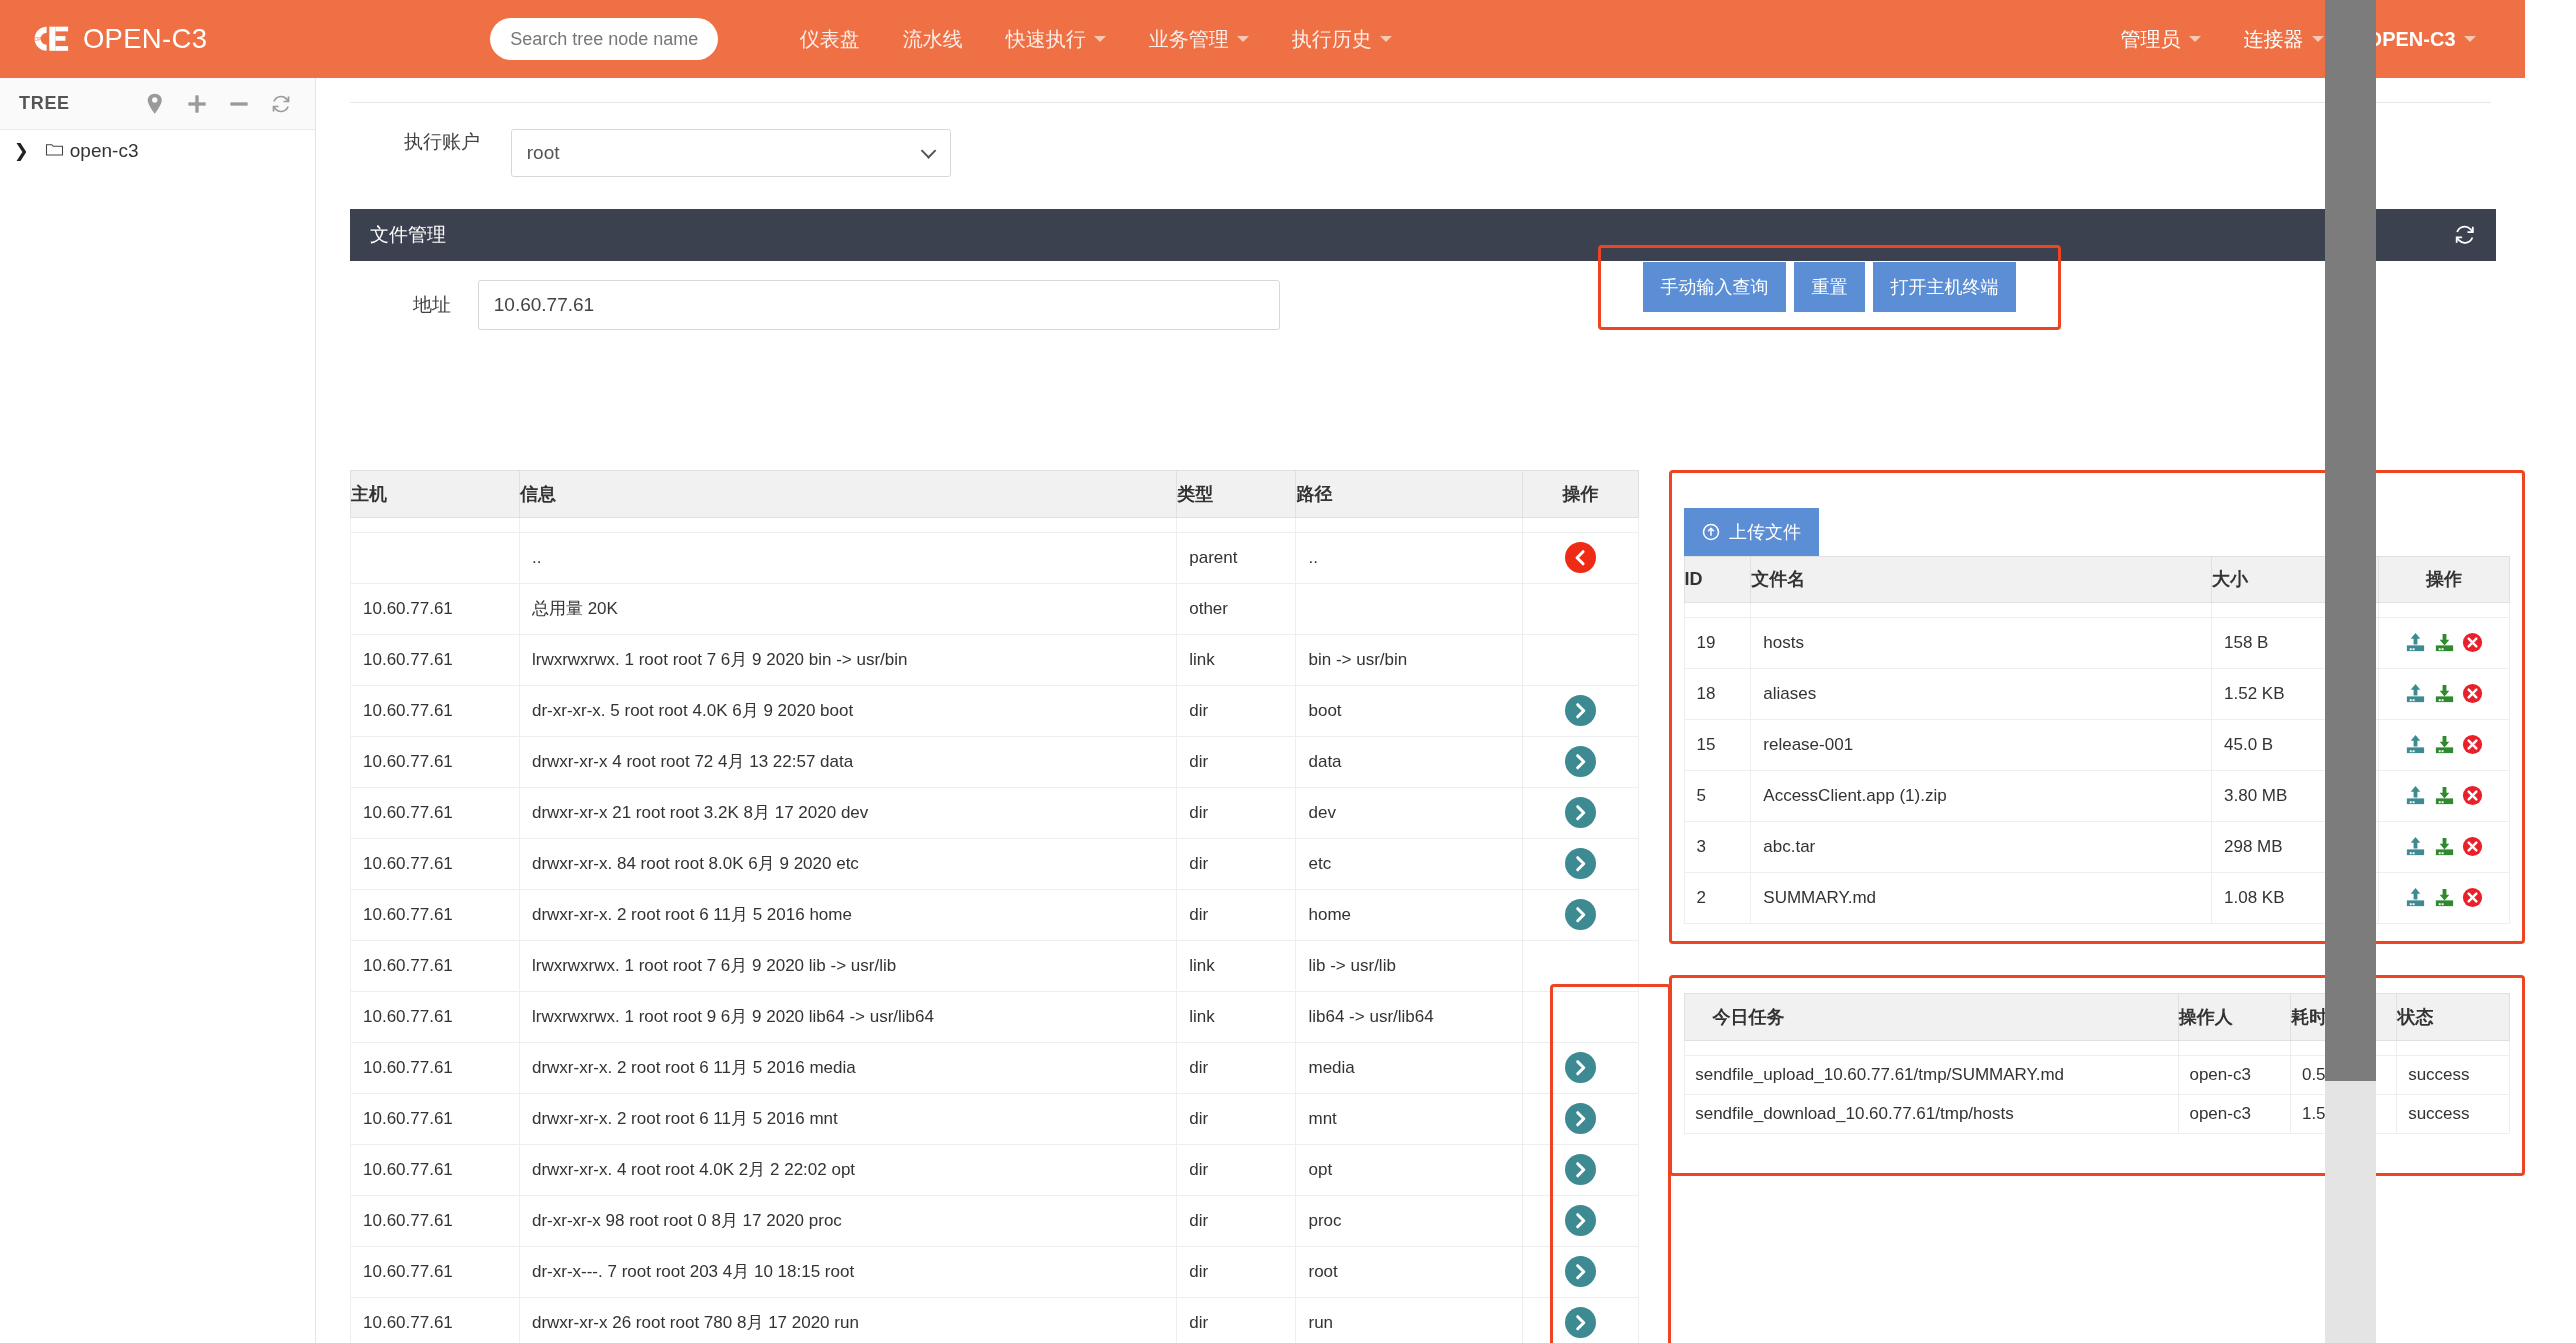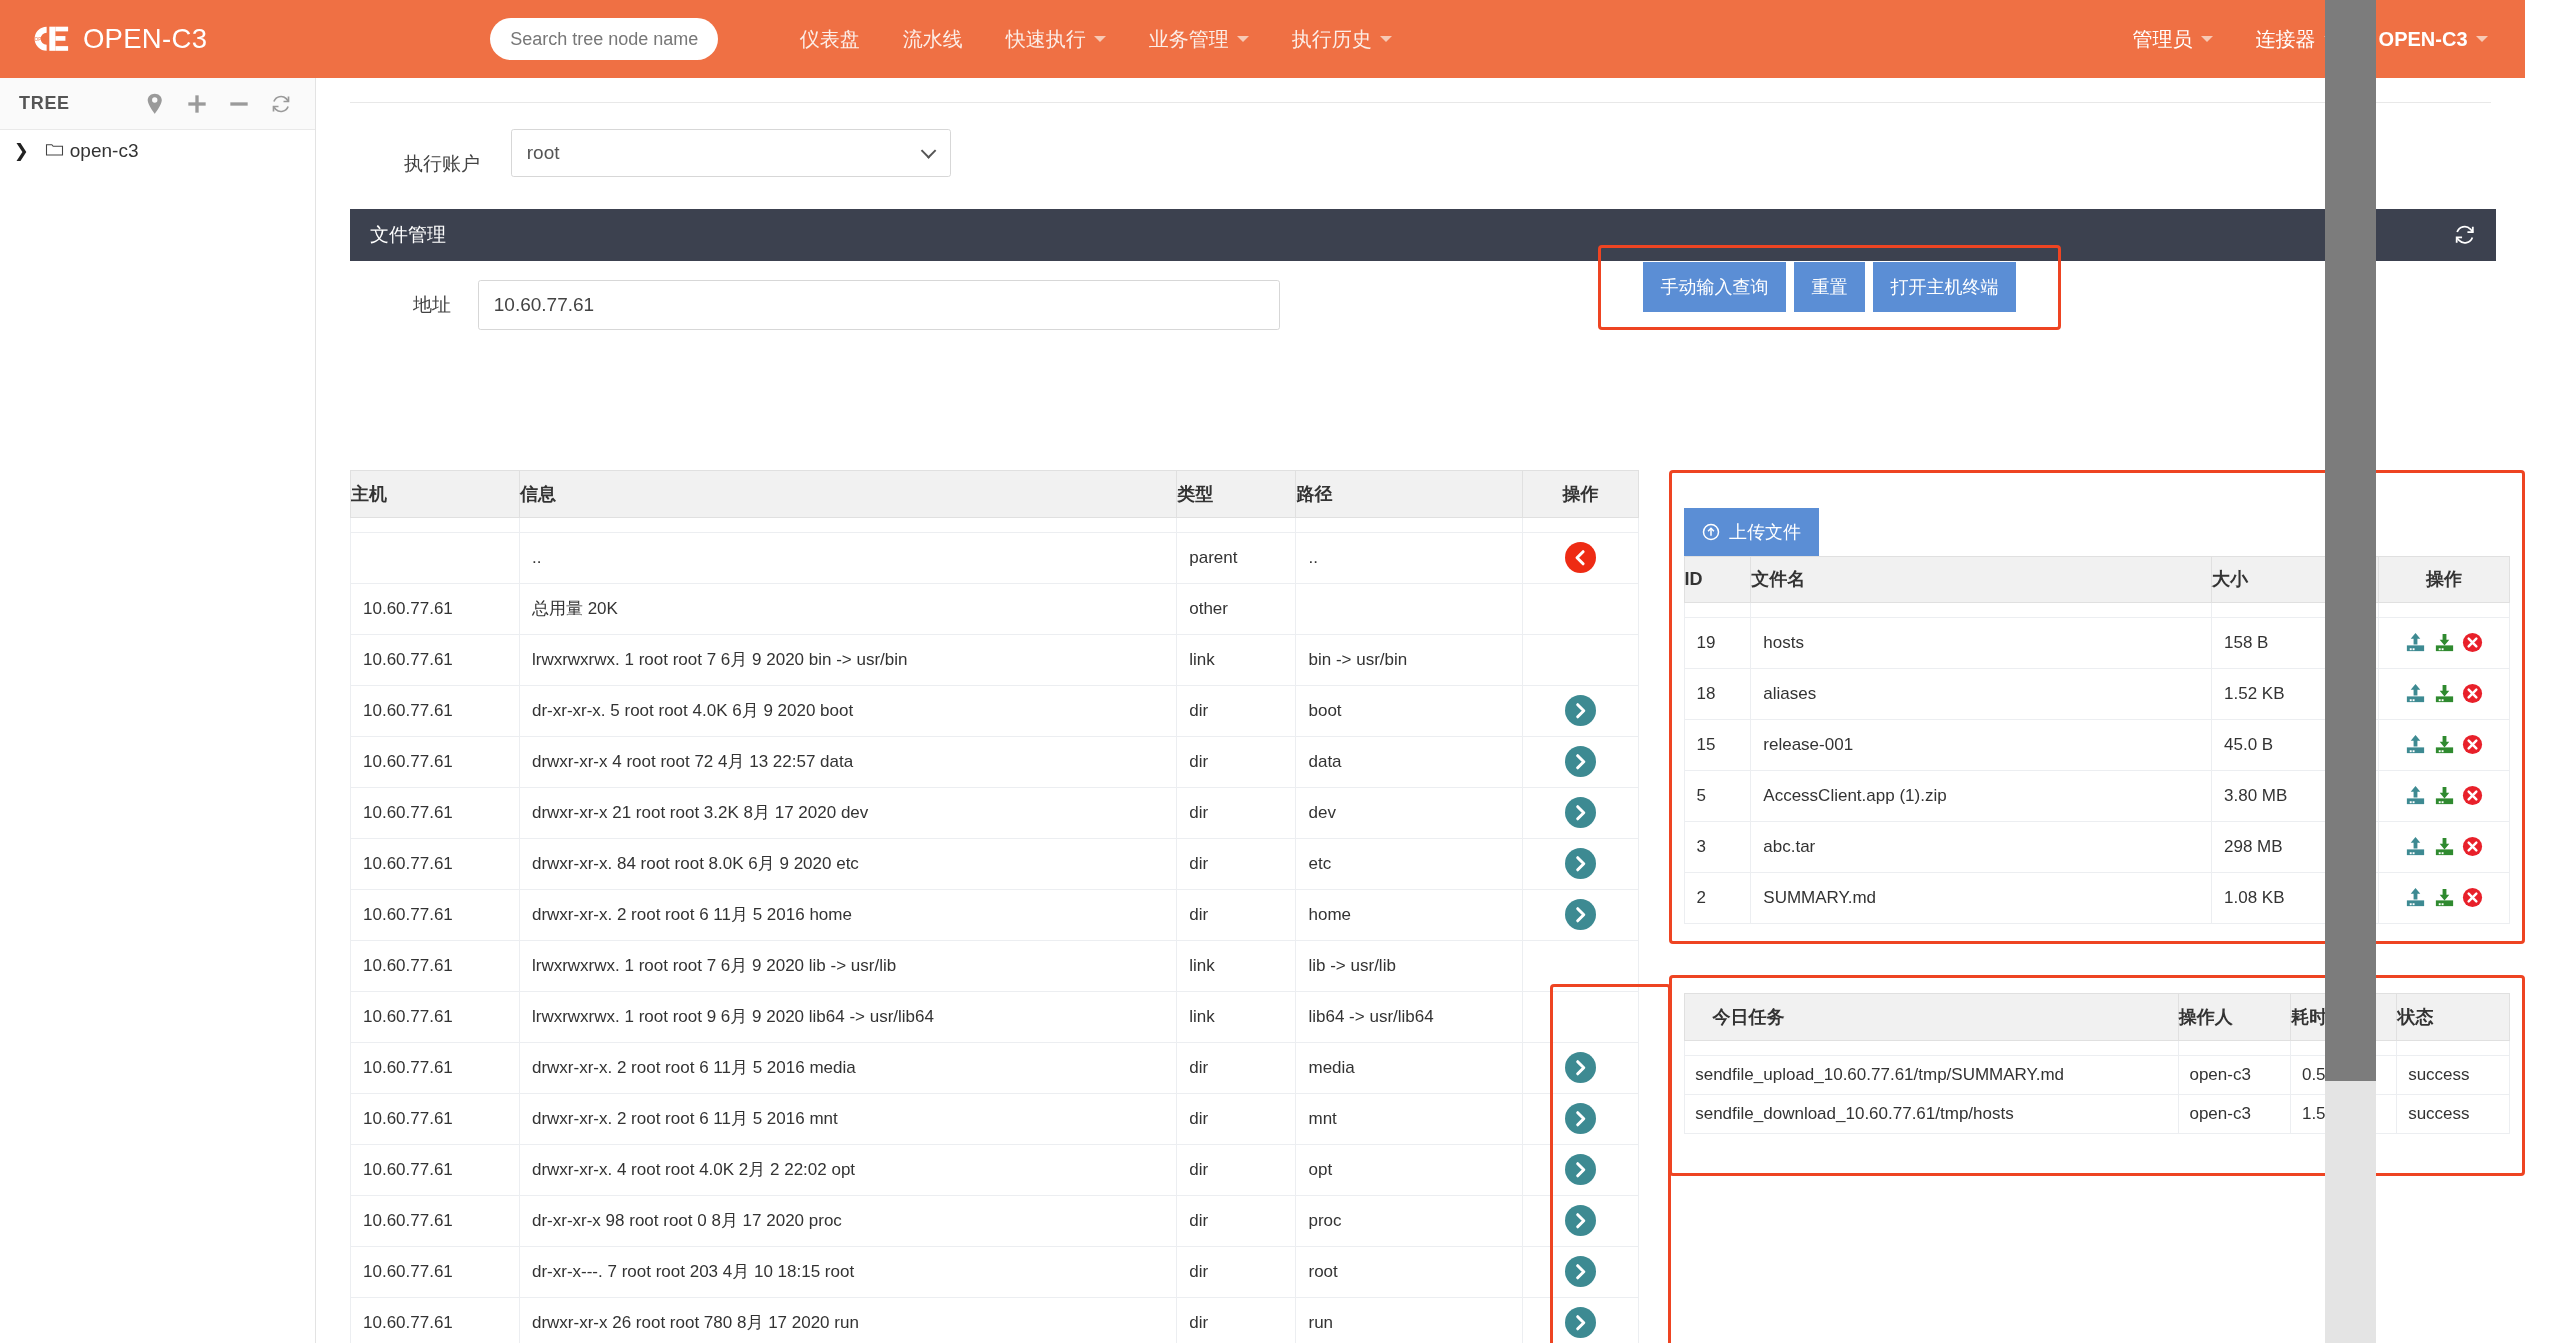--- a/index.html
+++ b/index.html
@@ -66,21 +66,21 @@
     white-space: nowrap;
   }
   .nav-item .caret {
     margin-left: 8px;
     border-left: 6px solid transparent;
     border-right: 6px solid transparent;
     border-top: 6px solid #f7c9b5;
     display: inline-block;
   }
   .nav-right {
-    position: absolute; right: 0; top: 0;
+    position: absolute; right: 12px; top: 0;
     display: flex; align-items: center; height: 78px;
     padding-right: 16px;
   }
   .nav-right .nav-item { color: #ffffff; }
   .nav-right .nav-item.strong { font-weight: bold; }
 
   
   .sidebar {
     position: absolute; top: 78px; left: 0;
     width: 316px; height: 1265px;
@@ -136,21 +136,21 @@
     margin: 34px 0 0 34px;
     font-size: 27px;
     font-weight: bold;
     color: #222;
   }
   .title-rule {
     margin: 24px 34px 0 34px;
     border-top: 0.7px solid #e8e8e8;
   }
   .form-row {
-    display: flex; align-items: flex-end;
+    display: flex; align-items: flex-start;
     margin: 25.5px 0 0 34px;
   }
   .form-label {
     width: 161px;
     font-size: 19px;
     color: #444;
     text-align: right;
     padding-right: 31px;
   }
   .select-box {

